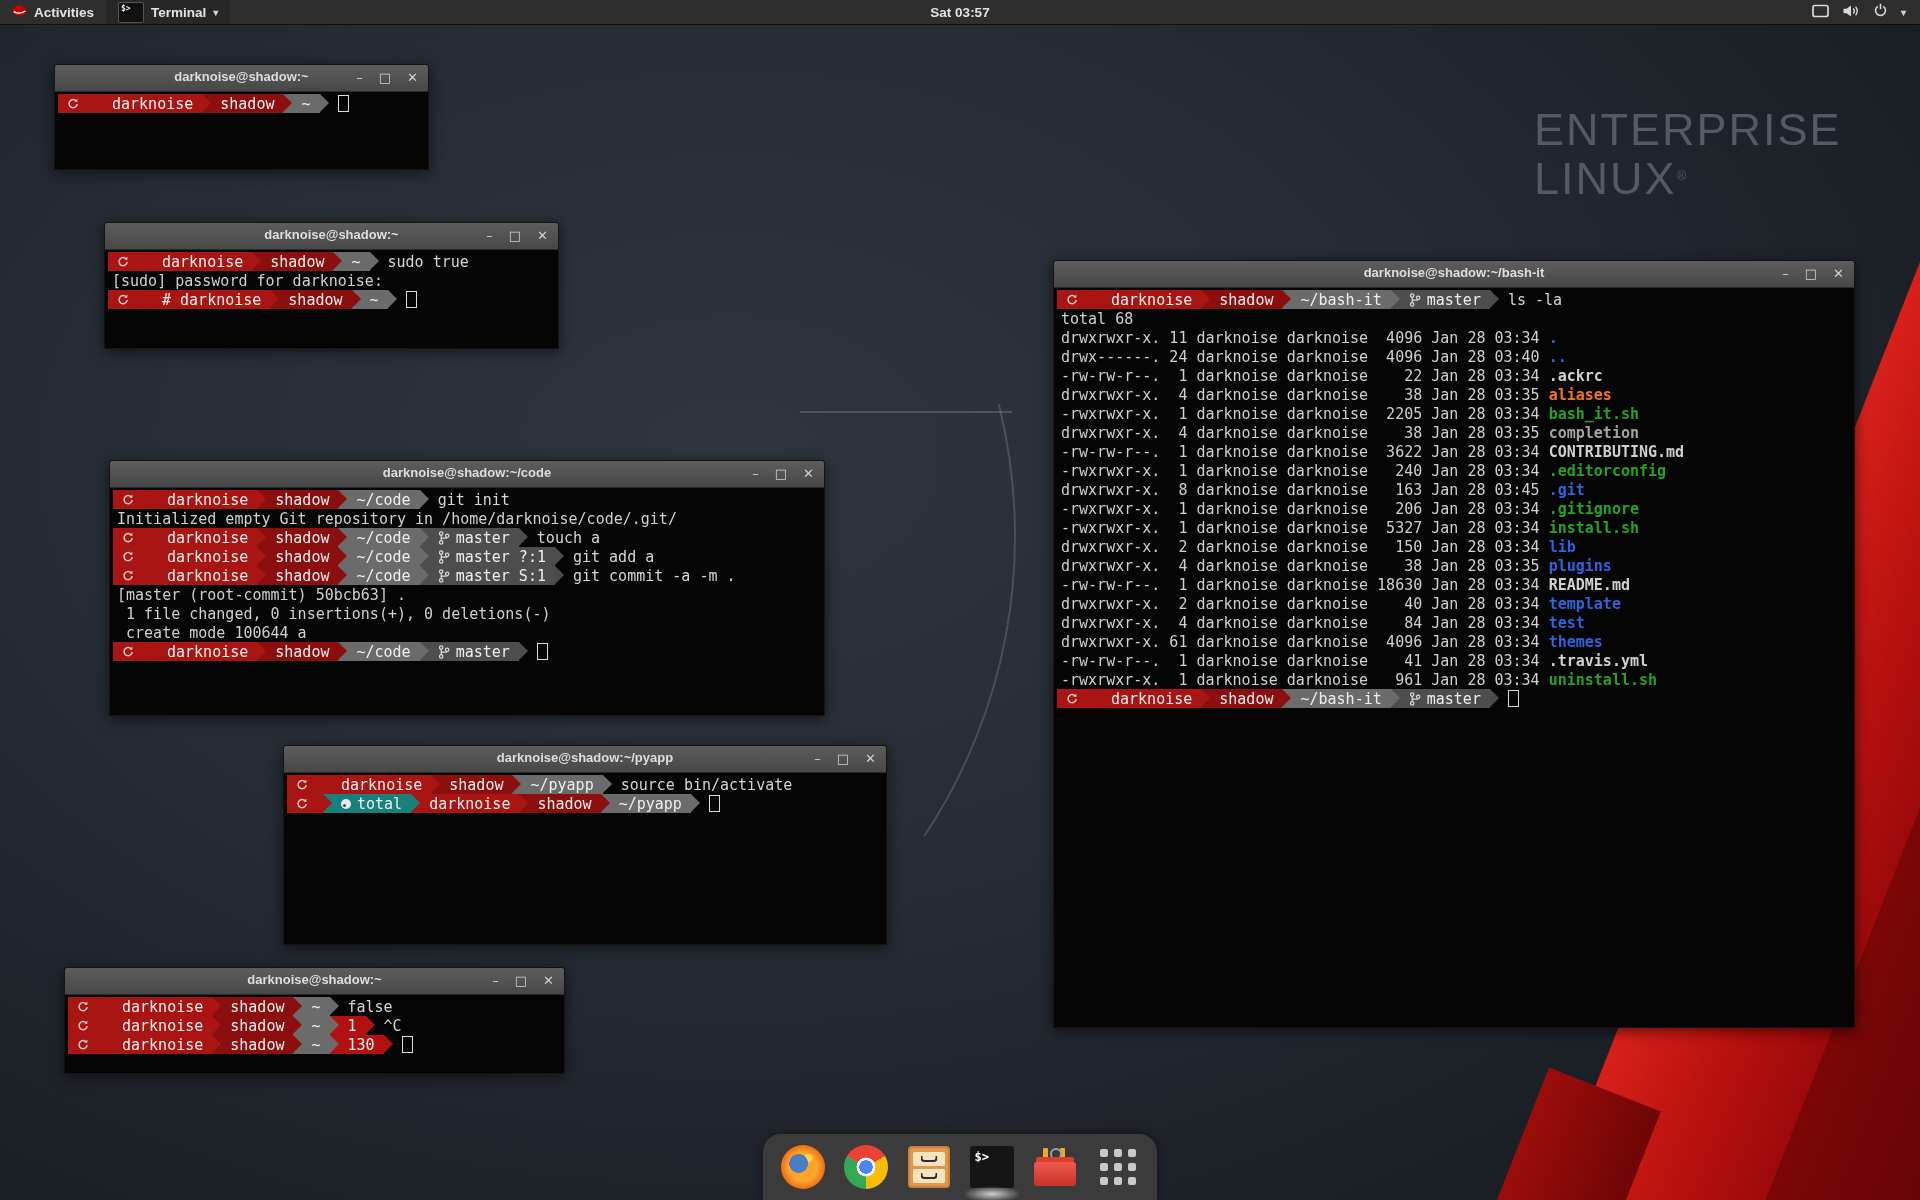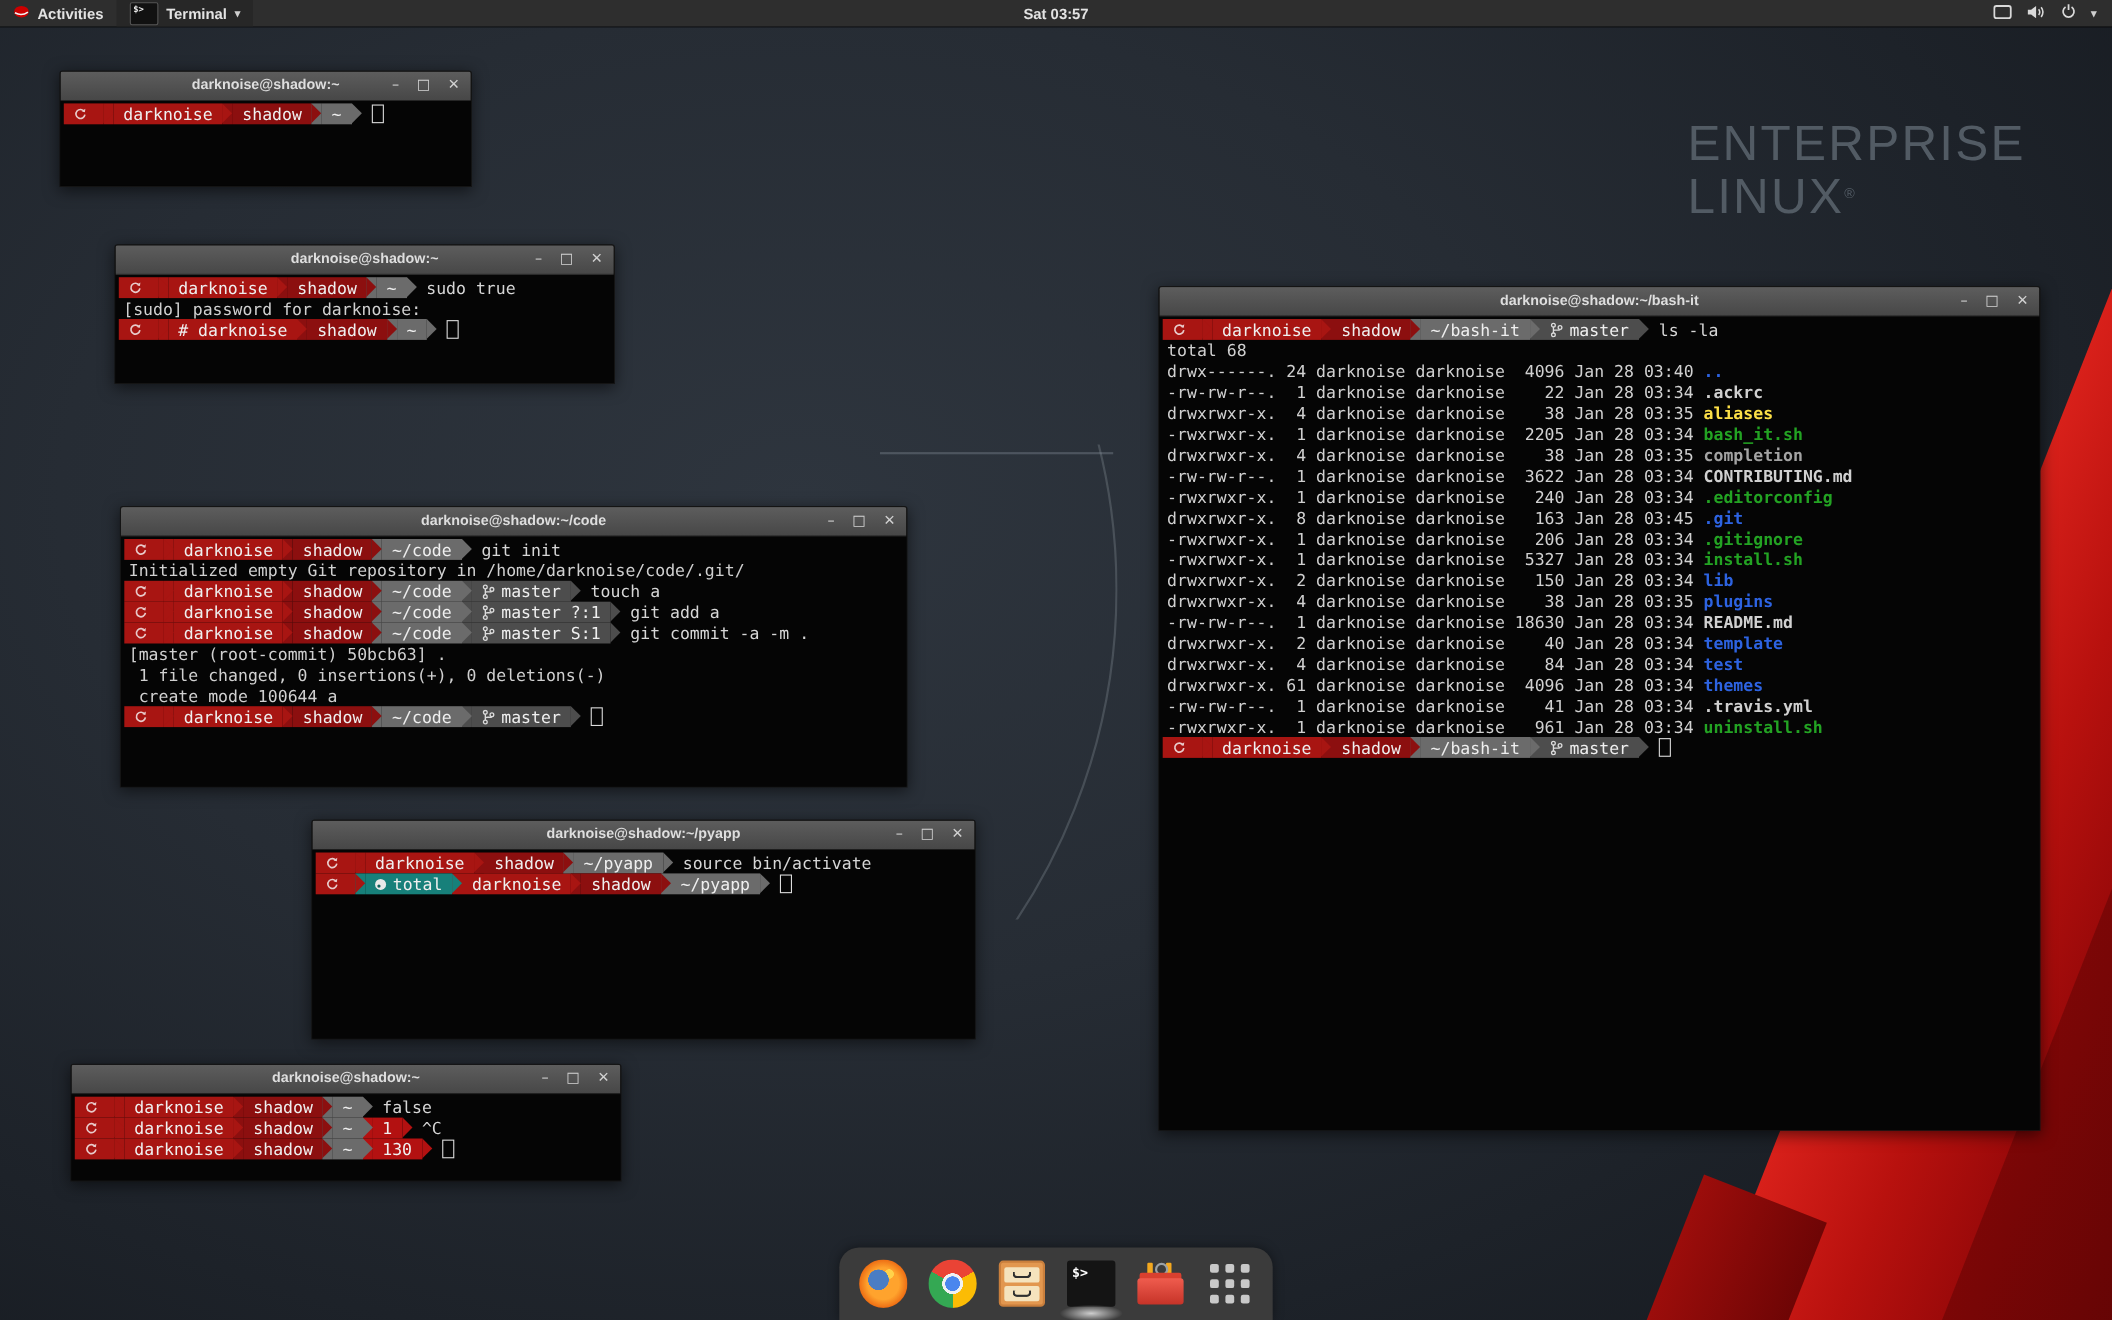--- a/index.html
+++ b/index.html
@@ -783,30 +783,34 @@
           </span>
           <span class="parrow" style="background: transparent;">
             <span class="tri" style="border-left-color: rgb(77, 77, 77);"></span>
           </span>
           <span class="cmd">ls -la</span>
         </div>
         <div class="tline">
           <span class="plain">total 68</span>
         </div>
         <div class="tline">
+          <span class="plain">drwxrwxr-x. 11 darknoise darknoise  4096 Jan 28 03:34 </span>
+          <span class="lsname" style="color: rgb(45, 99, 225);">.</span>
+        </div>
+        <div class="tline">
           <span class="plain">drwx------. 24 darknoise darknoise  4096 Jan 28 03:40 </span>
           <span class="lsname" style="color: rgb(45, 99, 225);">..</span>
         </div>
         <div class="tline">
           <span class="plain">-rw-rw-r--.  1 darknoise darknoise    22 Jan 28 03:34 </span>
           <span class="lsname" style="color: rgb(208, 208, 208);">.ackrc</span>
         </div>
         <div class="tline">
           <span class="plain">drwxrwxr-x.  4 darknoise darknoise    38 Jan 28 03:35 </span>
-          <span class="lsname" style="color: #fde047;">aliases</span>
+          <span class="lsname" style="color: #f97316;">aliases</span>
         </div>
         <div class="tline">
           <span class="plain">-rwxrwxr-x.  1 darknoise darknoise  2205 Jan 28 03:34 </span>
           <span class="lsname" style="color: rgb(35, 163, 35);">bash_it.sh</span>
         </div>
         <div class="tline">
           <span class="plain">drwxrwxr-x.  4 darknoise darknoise    38 Jan 28 03:35 </span>
           <span class="lsname" style="color: #a3a3a3;">completion</span>
         </div>
         <div class="tline">

